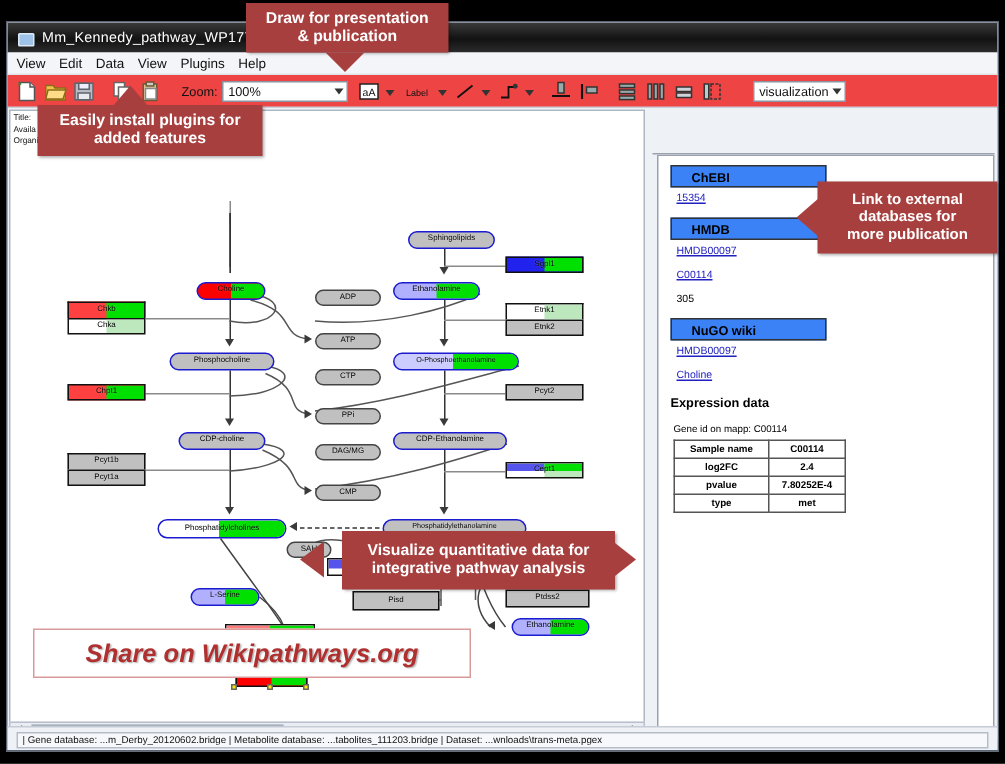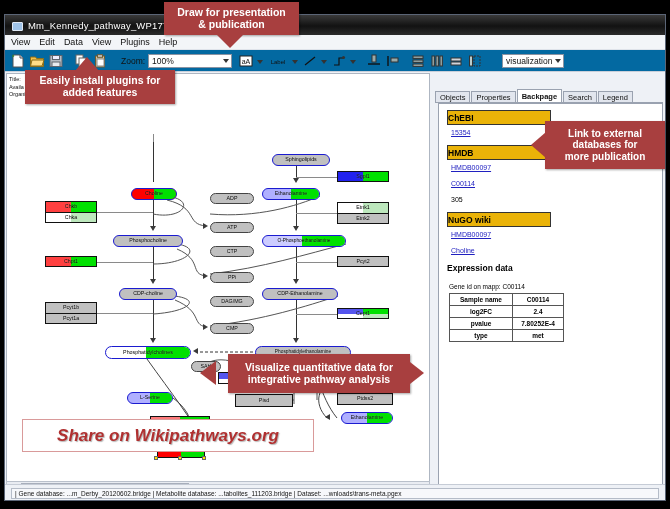--- a/index.html
+++ b/index.html
@@ -14,21 +14,21 @@
             color:#fff;font-size:9px;display:flex;align-items:center;}
   .titlebar .tbicon{width:12px;height:12px;margin:0 5px 0 6px;position:relative;flex:none;}
   .titlebar .tbicon:before{content:"";position:absolute;left:1px;top:3px;width:9px;height:7px;
       background:#9fc3e8;border:1px solid #dfe9f5;border-radius:1px;}
   .ttl{font-size:9.5px;letter-spacing:.2px;white-space:nowrap;}
 
   .menubar{position:absolute;left:0;top:20px;width:100%;height:15px;background:#f3f5f8;
            border-bottom:1px solid #dfe3ea;display:flex;align-items:center;padding-left:6px;box-sizing:border-box;}
   .menubar span{font-size:9px;color:#111;margin-right:9px;white-space:nowrap;}
 
-  .toolbar{position:absolute;left:0;top:35px;width:100%;height:22px;background:#0369a1;
+  .toolbar{position:absolute;left:0;top:35px;width:100%;height:22px;background:#ef4444;
            border-bottom:1px solid #c9cfd9;display:flex;align-items:center;padding-left:5px;box-sizing:border-box;}
   .tb{width:16px;height:16px;margin-right:3px;position:relative;flex:none;}
   .tbsep{width:6px;flex:none;}
   .zlabel{font-size:8.5px;color:#111;margin:0 3px 0 4px;white-space:nowrap;}
   .combo{height:14px;background:#fff;border:1px solid #8a93a2;display:flex;align-items:center;
          font-size:8.5px;color:#111;padding-left:3px;box-sizing:border-box;position:relative;}
   .combo .arw{position:absolute;right:2px;top:50%;transform:translateY(-50%);
               border-left:3px solid transparent;border-right:3px solid transparent;border-top:4px solid #333;}
   .zoomcombo{width:84px;}
   .viscombo{width:62px;margin-left:16px;}
@@ -62,22 +62,22 @@
   .rpanel{position:absolute;left:427px;top:58px;width:233px;height:420px;background:#eef1f6;}
   .tabs{position:absolute;left:3px;top:16px;width:228px;height:14px;display:flex;align-items:flex-end;}
   .tab{font-size:7.5px;color:#111;padding:1px 4px 1px 4px;border:1px solid #9aa2b0;
        border-bottom:none;background:#e2e6ee;margin-right:1px;box-sizing:border-box;height:12px;
        display:flex;align-items:center;white-space:nowrap;}
   .tab.sel{background:#fff;height:14px;font-weight:bold;}
   .tabline{position:absolute;left:3px;top:29px;width:228px;height:1px;background:#9aa2b0;}
   .bpbody{position:absolute;left:6px;top:30px;width:225px;height:385px;background:#fff;
           border:1px solid #9aa2b0;box-sizing:border-box;overflow:hidden;}
   .bpinner{position:absolute;left:8px;top:6px;right:6px;}
-  .dbbox{width:104px;height:15px;background:#eab308;border:1px solid #333;box-sizing:border-box;
-         display:flex;align-items:center;padding-left:0;font-size:8.5px;font-weight:bold;color:#000;}
+  .dbbox{width:104px;height:15px;background:#3b82f6;border:1px solid #333;box-sizing:border-box;
+         display:flex;align-items:center;padding-left:13px;font-size:8.5px;font-weight:bold;color:#000;}
   .dblink{font-size:7px;color:#2020c0;text-decoration:underline;margin:4px 0 9px 4px;display:block;}
   .dbplain{font-size:7px;color:#000;margin:4px 0 9px 4px;display:block;}
   .exprhdr{font-size:8.5px;font-weight:bold;color:#000;margin:6px 0 10px 0;}
   .geneid{font-size:6.5px;color:#000;margin:0 0 3px 2px;}
   table.expr{border-collapse:collapse;margin-left:2px;}
   table.expr td{border:1px solid #555;font-size:6.5px;text-align:center;height:11px;color:#000;
                 padding:0 2px;font-weight:bold;}
   table.expr td.k{width:58px;}
   table.expr td.v{width:46px;}
 
@@ -476,27 +476,20 @@
 
     </div>
 
     <div class="hsb">
       <div class="ar" style="left:1px">◀</div>
       <div class="thumb"></div>
       <div class="ar" style="right:1px">▶</div>
     </div>
 
     <div class="rpanel">
-      <div class="tabs">
-        <div class="tab">Objects</div>
-        <div class="tab">Properties</div>
-        <div class="tab sel">Backpage</div>
-        <div class="tab">Search</div>
-        <div class="tab">Legend</div>
-      </div>
       <div class="tabline"></div>
 
       <div class="bpbody">
         <div class="bpinner">
           <div class="dbbox">ChEBI</div>
           <a class="dblink" href="#">15354</a>
 
           <div class="dbbox">HMDB</div>
           <a class="dblink" href="#">HMDB00097</a>
 

